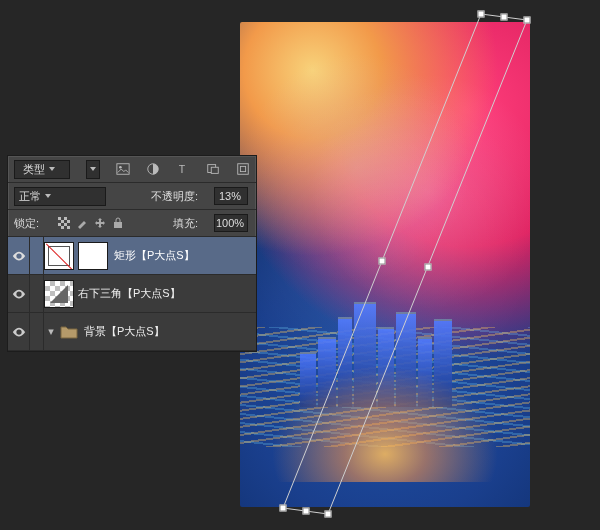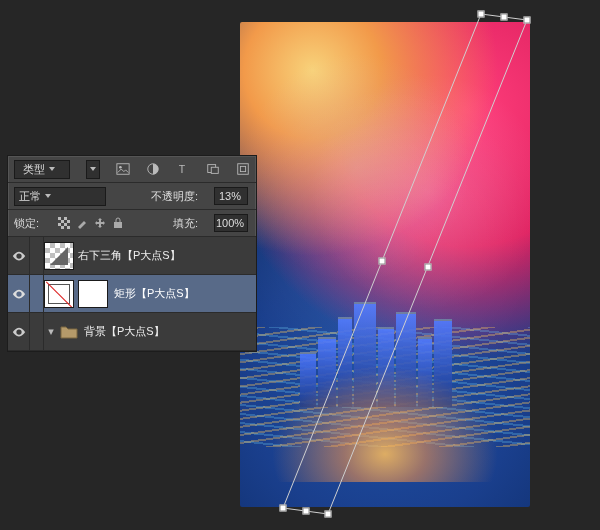--- a/index.html
+++ b/index.html
@@ -185,47 +185,47 @@
     <span class="spacer"></span>
     <span>填充:</span>
     <div class="pct">
       <input type="text" value="100%" style="">
       <span class="arr"></span>
     </div>
   </div>
 
   <div class="layerlist">
 
-    <div class="layer">
-      <div class="vis eye">
-        <svg viewBox="0 0 16 10">
-            <path d="M8 0C4 0 1 5 1 5s3 5 7 5 7-5 7-5-3-5-7-5zm0 8a3 3 0 110-6 3 3 0 010 6z" fill="#ccc"></path>
-          </svg>
-      </div>
-      <div class="linkcol"></div>
-      <div class="thumb checker">
-          <div class="tri"></div>
-        </div>
-      <span class="lname">右下三角【P大点S】</span>
-    </div>
-
     <div class="layer sel">
       <div class="vis eye">
         <svg viewBox="0 0 16 10">
             <path d="M8 0C4 0 1 5 1 5s3 5 7 5 7-5 7-5-3-5-7-5zm0 8a3 3 0 110-6 3 3 0 010 6z" fill="#ddd"></path>
           </svg>
       </div>
       <div class="linkcol"></div>
       <div class="thumb">
           <div class="rectdiag"></div>
         </div>
       <div class="mask"></div>
       <span class="lname">矩形【P大点S】</span>
     </div>
 
+    <div class="layer">
+      <div class="vis eye">
+        <svg viewBox="0 0 16 10">
+            <path d="M8 0C4 0 1 5 1 5s3 5 7 5 7-5 7-5-3-5-7-5zm0 8a3 3 0 110-6 3 3 0 010 6z" fill="#ccc"></path>
+          </svg>
+      </div>
+      <div class="linkcol"></div>
+      <div class="thumb checker">
+          <div class="tri"></div>
+        </div>
+      <span class="lname">右下三角【P大点S】</span>
+    </div>
+
     <div class="layer grp">
       <div class="vis eye">
         <svg viewBox="0 0 16 10">
             <path d="M8 0C4 0 1 5 1 5s3 5 7 5 7-5 7-5-3-5-7-5zm0 8a3 3 0 110-6 3 3 0 010 6z" fill="#ccc"></path>
           </svg>
       </div>
       <div class="linkcol"></div>
       <span class="chev">▾</span>
       <div class="thumb">
         <svg width="18" height="14" viewBox="0 0 18 14">

